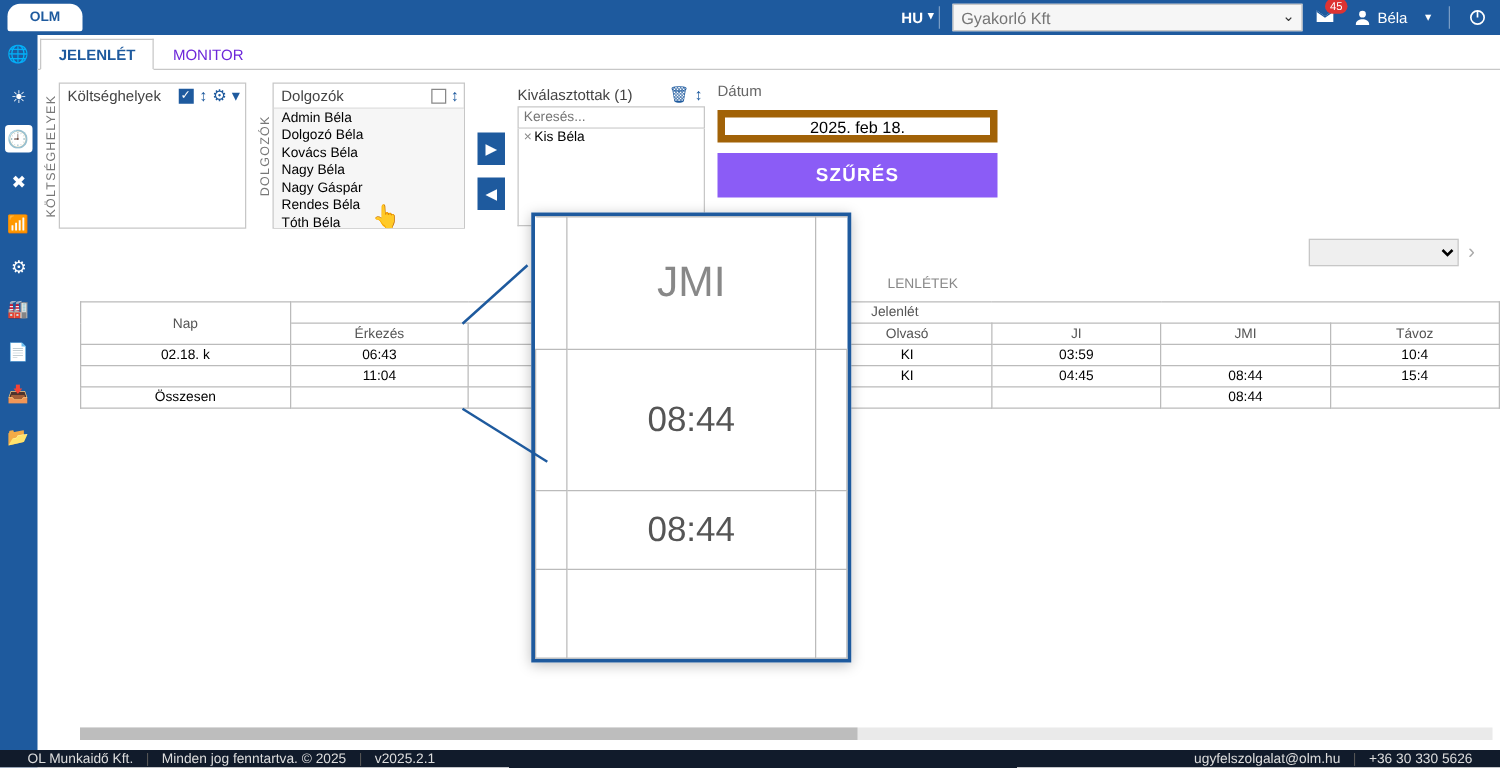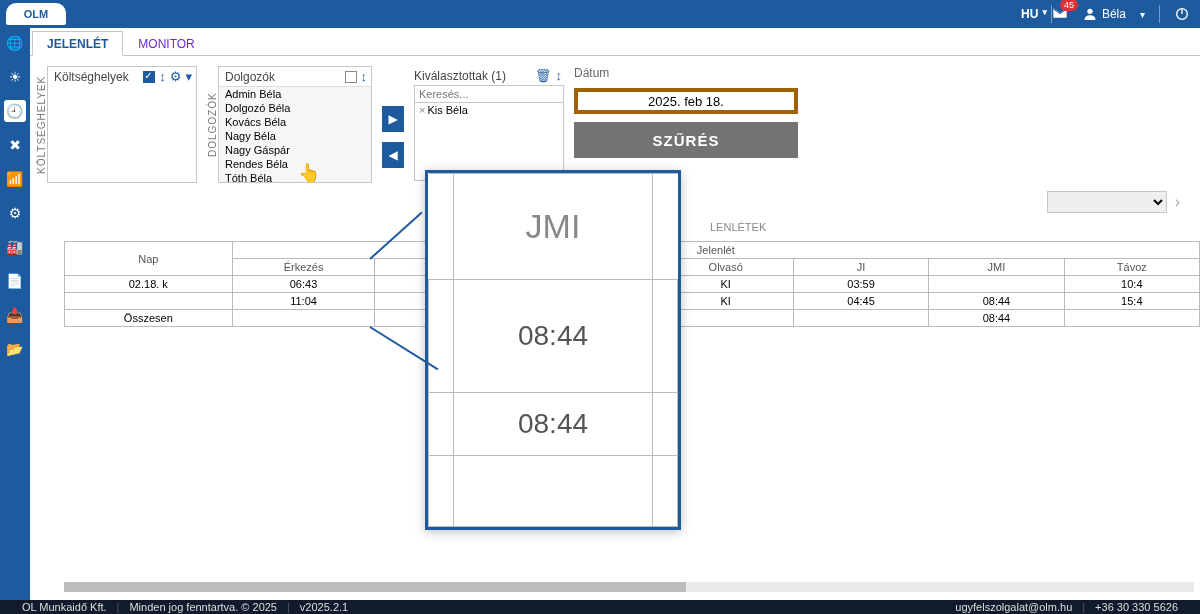--- a/index.html
+++ b/index.html
@@ -49,22 +49,22 @@
   .transfer-btns { display: flex; flex-direction: column; justify-content: center; gap: 10px; padding-top: 24px; }
   .tbtn { width: 22px; height: 26px; background: #1e5a9e; color: #fff; display: flex; align-items: center; justify-content: center; font-size: 12px; cursor: pointer; }
 
   .selected-panel .search { width: 150px; border: 1px solid #c7c7c7; font-size: 11px; padding: 2px 4px; color: #888; display: block; }
   .selected-panel .sel-box { width: 150px; height: 78px; border: 1px solid #c7c7c7; border-top: none; background: #fff; }
   .sel-item { font-size: 11px; padding: 1px 4px; display: flex; align-items: center; }
   .sel-item .x { color: #888; margin-right: 2px; }
 
   .date-col { display: flex; flex-direction: column; gap: 8px; }
   .date-col label { color: #666; font-size: 12px; }
-  .date-input { width: 224px; height: 26px; border: 4px solid #a16207; text-align: center; font-size: 13px; }
-  .filter-btn { width: 224px; height: 36px; background: #737373; color: #fff; border: none; font-size: 15px; font-weight: bold; letter-spacing: 1px; cursor: pointer; }
+  .date-input { width: 224px; height: 26px; border: 6px solid #a16207; text-align: center; font-size: 13px; }
+  .filter-btn { width: 224px; height: 36px; background: #8b5cf6; color: #fff; border: none; font-size: 15px; font-weight: bold; letter-spacing: 1px; cursor: pointer; }
 
   .pager-row { display: flex; justify-content: flex-end; padding: 4px 20px; align-items: center; gap: 8px; }
   .pager-sel { width: 120px; height: 22px; border: 1px solid #c7c7c7; }
   .pager-arrow { color: #aaa; font-size: 16px; }
 
   .subtabs { display: flex; padding-left: 20px; }
   .subtab { padding: 4px 40px; font-size: 11px; color: #888; border-bottom: 2px solid transparent; }
   .subtab.visible { color: #888; }
 
   
@@ -94,20 +94,24 @@
 <body>
 
 <div class="topbar">
   <div class="logo">OLM</div>
   <div class="topbar-spacer"></div>
   <div class="lang">
     <span>HU</span>
     <span class="caret">▾</span>
   </div>
   <div class="vline"></div>
+  <div class="org-select">
+    <input placeholder="Gyakorló Kft" style="">
+    <span class="chev">⌄</span>
+  </div>
   <div class="top-icons">
     <div class="mail-wrap">
       <svg class="icon" viewBox="0 0 24 24">
           <path fill="#fff" d="M2 5h20v14H2z M2 5l10 7 10-7" stroke="#1e5a9e" stroke-width="0"></path>
           <path fill="none" stroke="#1e5a9e" stroke-width="1.5" d="M2 6l10 7 10-7"></path>
         </svg>
       <span class="badge-red">45</span>
     </div>
     <div class="user-wrap">
       <svg class="icon" viewBox="0 0 24 24">

